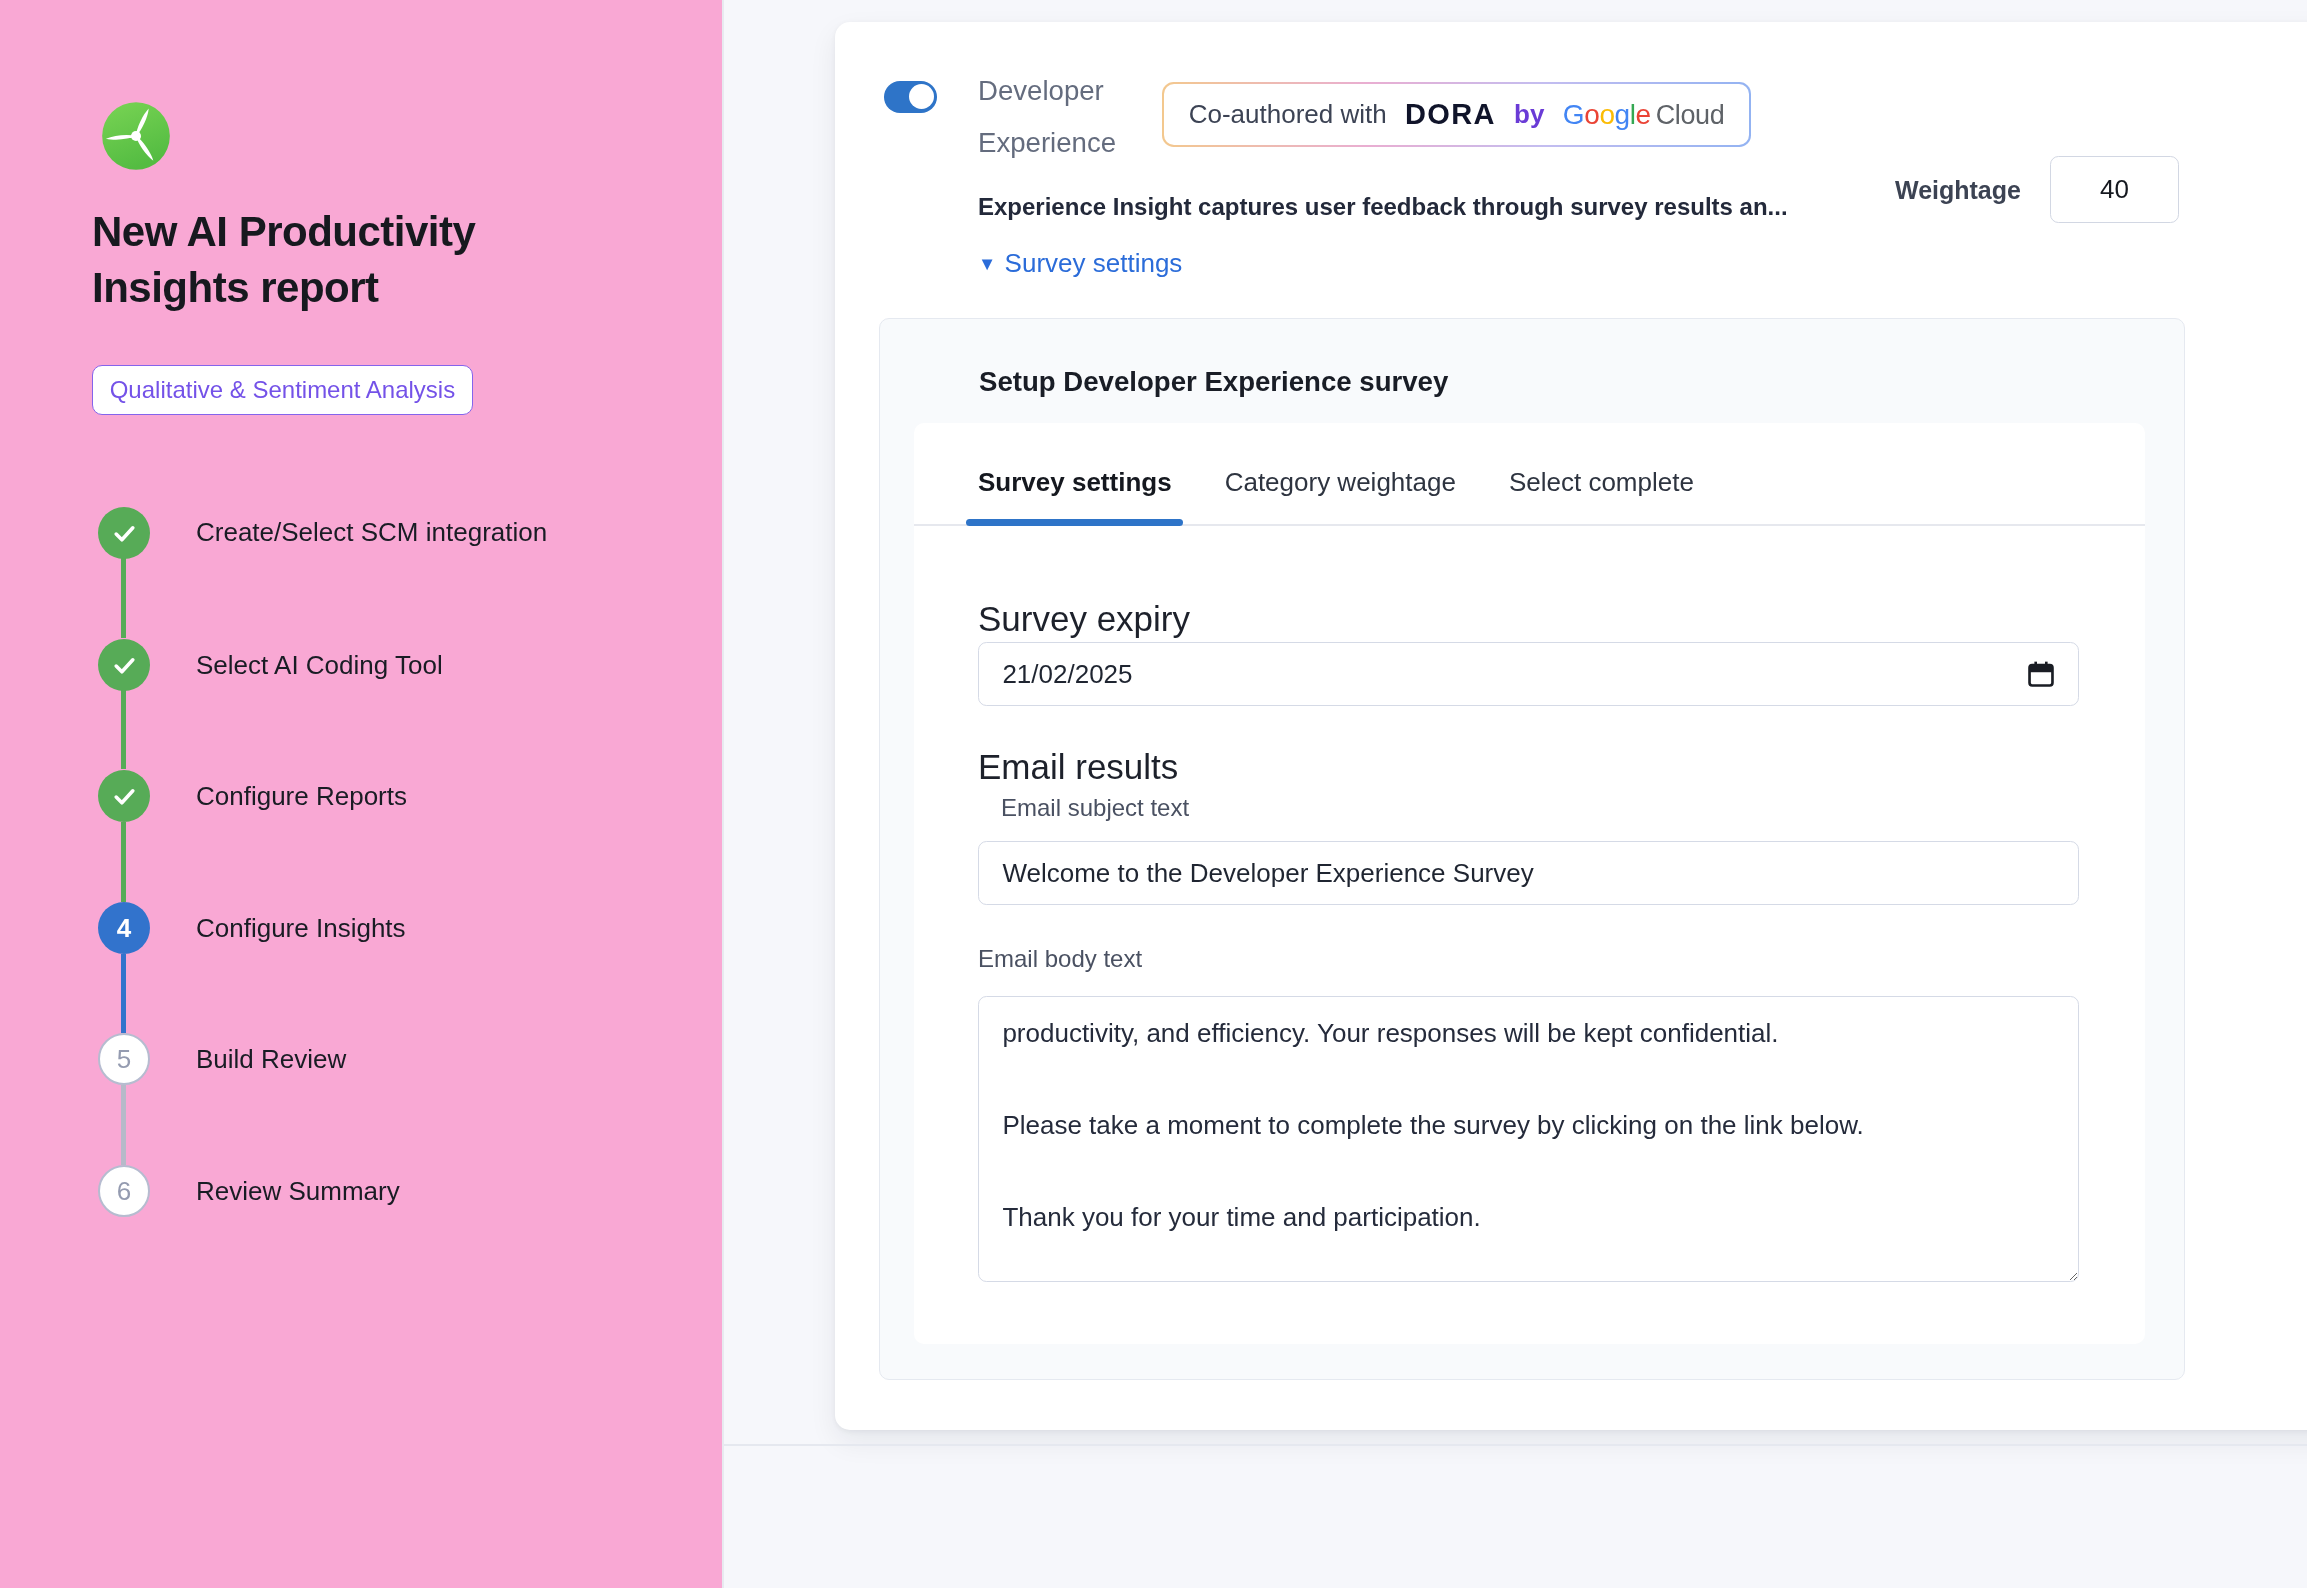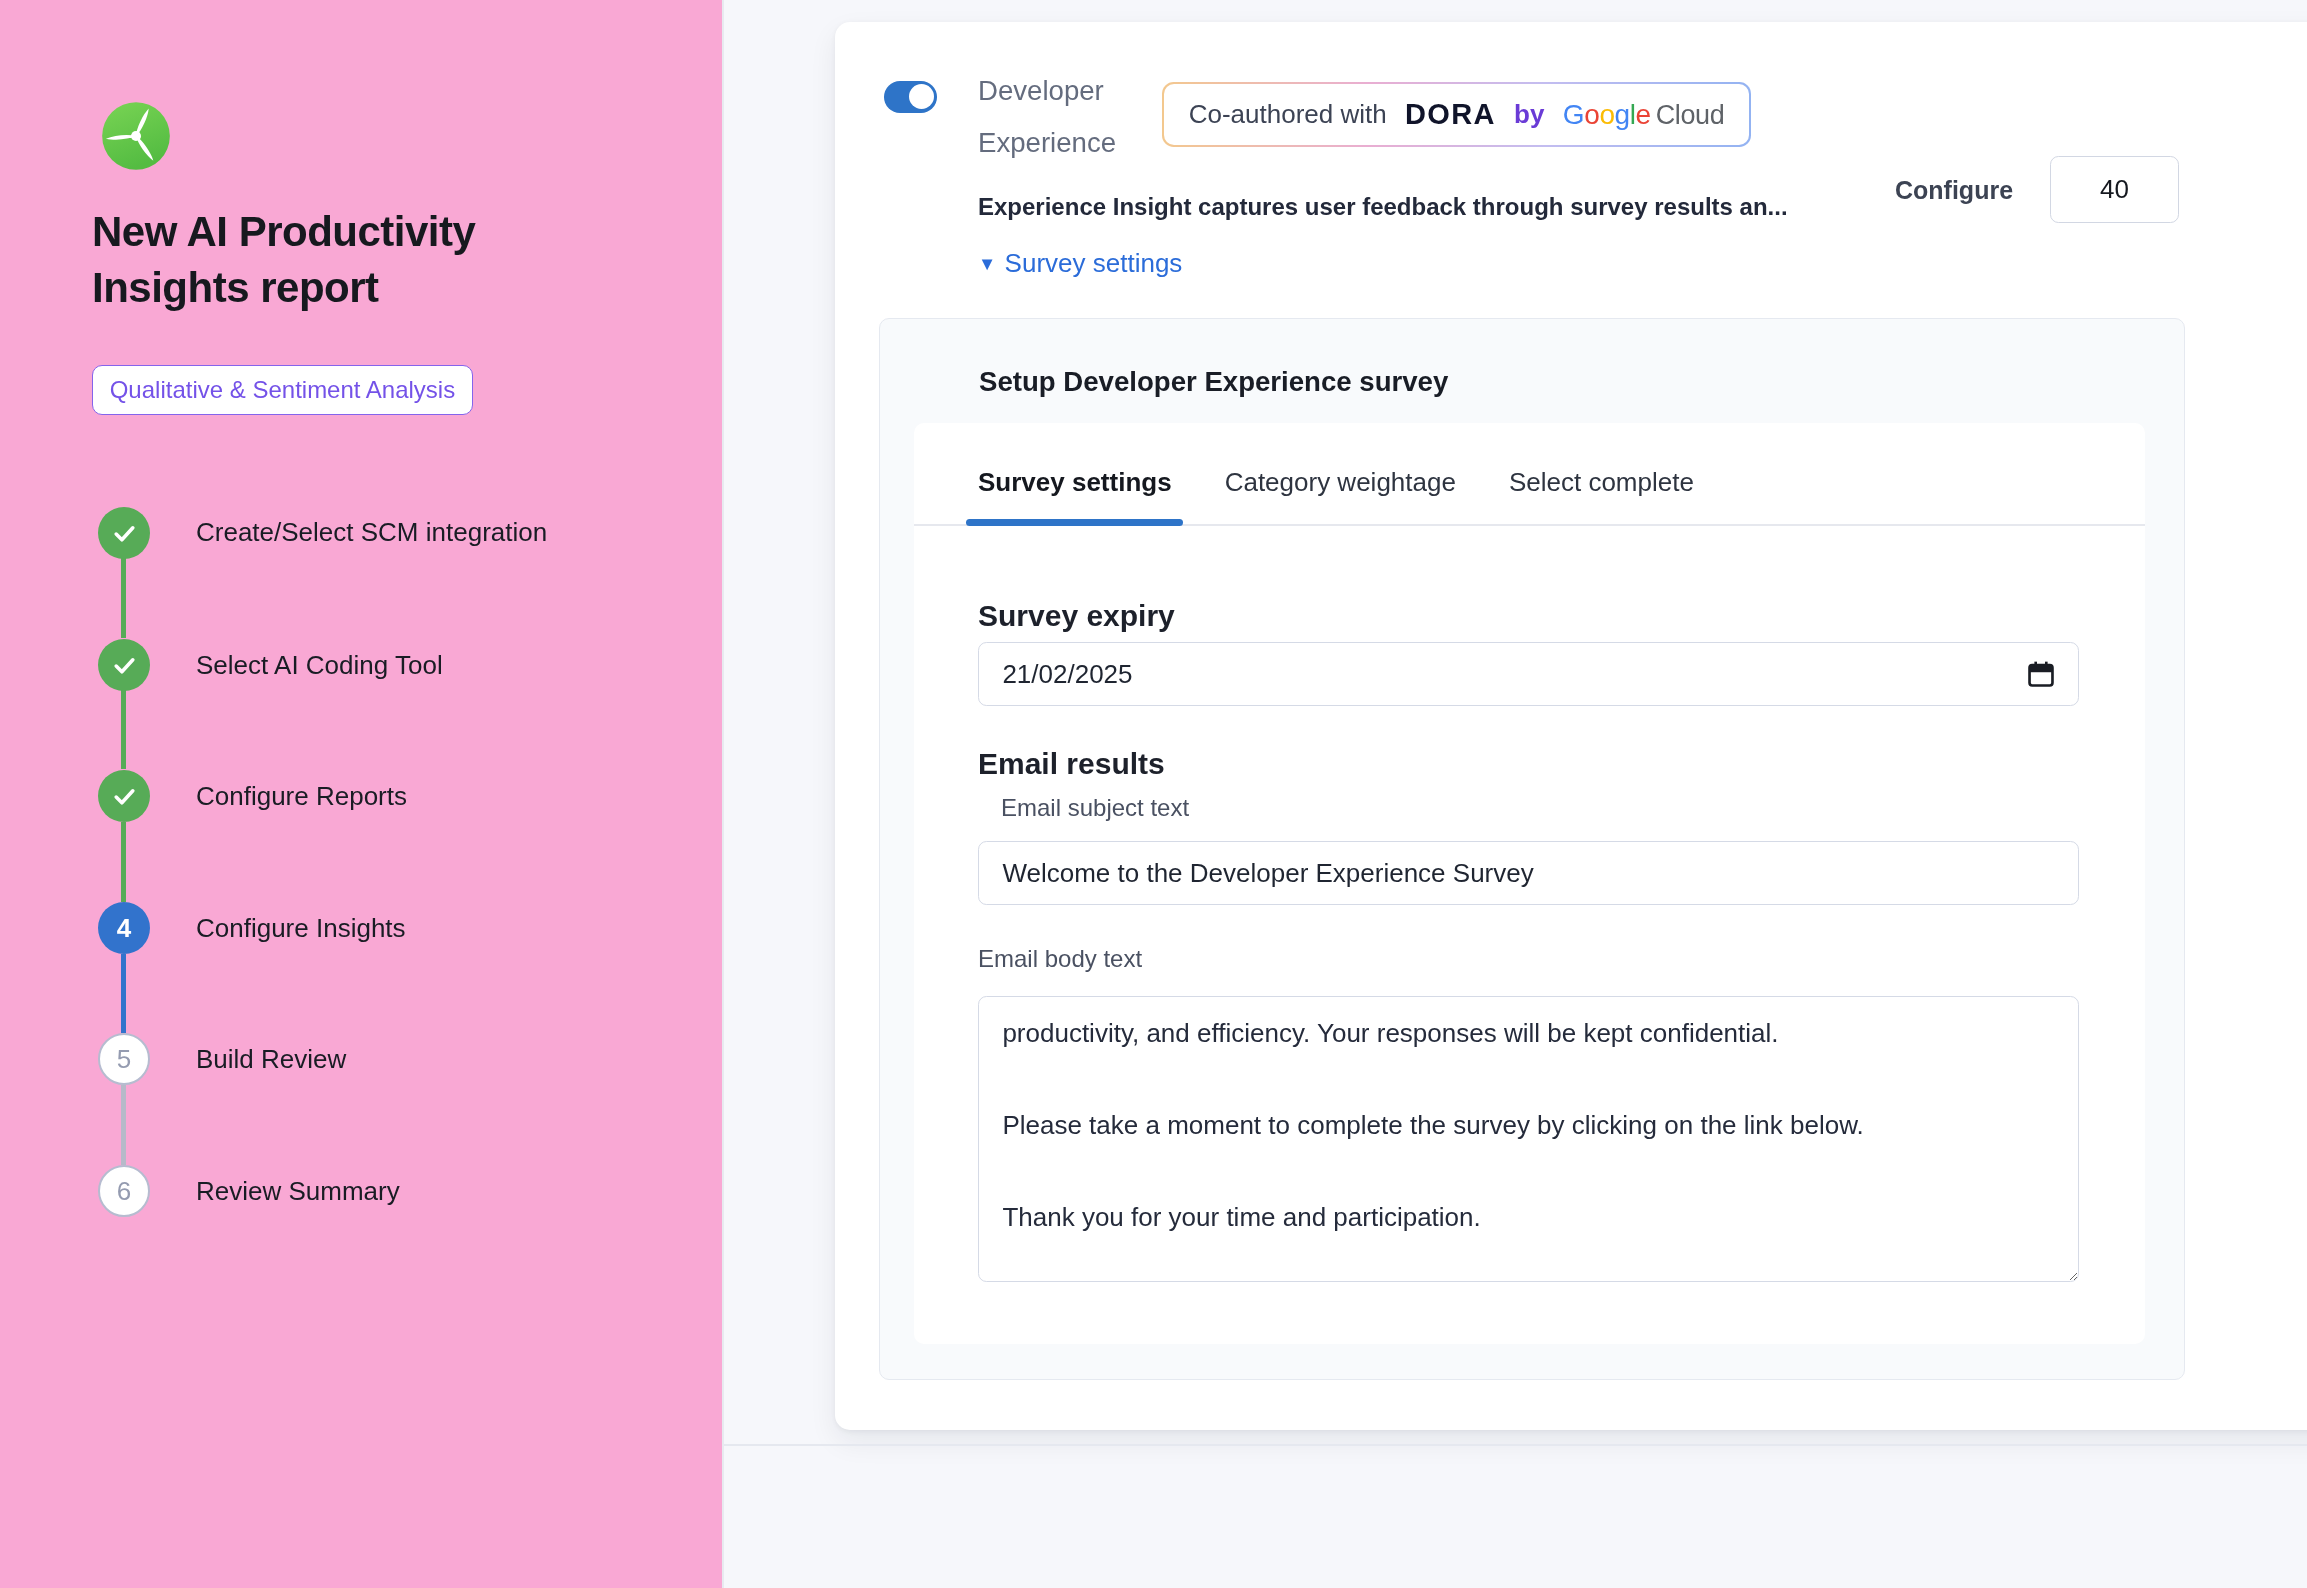--- a/index.html
+++ b/index.html
@@ -72,21 +72,21 @@
 
   .tabstrip { position:absolute; left:0; top:0; width:100%; height:103px; }
   .tabstrip .strip-line { position:absolute; left:0; bottom:0; width:100%; height:1.7px; background:#e6e8ee; }
   .tabs { position:absolute; left:64px; bottom:0; display:flex; gap:53px; }
   .tab { position:relative; padding:0 0 28px 0; font-size:26px; font-weight:500; color:#2e3440;
          background:none; border:none; cursor:pointer; font-family:"Liberation Sans", sans-serif; }
   .tab.active { font-weight:700; color:#15181f; }
   .tab.active::after { content:""; position:absolute; left:-11.7px; right:-11.7px; bottom:0; height:7.5px;
                        border-radius:4.2px; background:#2e74c8; }
 
-  .field-label-lg { position:absolute; left:64px; font-size:30px; font-weight:700; color:#1d212b;text-align:right; }
+  .field-label-lg { position:absolute; left:64px; font-size:35px; font-weight:400; color:#1d212b;text-align:right; }
   .field-label-sm { position:absolute; left:64px; font-size:24px; font-weight:500; color:#4a5162; }
   .text-input { position:absolute; left:64px; width:1101px; height:64px; border:1.7px solid #d5dae6; border-radius:8.4px;
                 padding:0 67px 0 23.4px; font-size:26px; color:#1f2531; background:#fff;
                 font-family:"Liberation Sans", sans-serif; }
   .calendar-ico { position:absolute; left:1112px; pointer-events:auto; cursor:pointer; }
   .body-textarea { position:absolute; left:64px; top:573px; width:1101px; height:286px; border:1.7px solid #d5dae6;
                    border-radius:8.4px; padding:13.4px 23.4px; font-size:26px; line-height:46px; color:#252b3b;
                    background:#fff; resize:vertical; font-family:"Liberation Sans", sans-serif; }
 
   
@@ -194,21 +194,21 @@
       <div class="chip-inner">
         <span class="chip-prefix">Co-authored with</span>
         <span class="chip-dora">DORA</span>
         <span class="chip-by">by</span>
         <span class="chip-google"><span class="gl-0">G</span><span class="gl-1">o</span><span class="gl-2">o</span><span class="gl-3">g</span><span class="gl-4">l</span><span class="gl-5">e</span><span class="chip-cloud">Cloud</span></span>
       </div>
     </div>
 
     <div class="description">Experience Insight captures user feedback through survey results an...</div>
 
-    <div class="weightage-label">Configure</div>
+    <div class="weightage-label">Weightage</div>
     <input class="weightage-input" type="text" value="40" style="">
 
     <button class="survey-link">
       <span class="caret-down">▼</span>
       <span>Survey settings</span>
     </button>
 
     <div class="setup-card">
       <div class="setup-heading">Setup Developer Experience survey</div>
 

